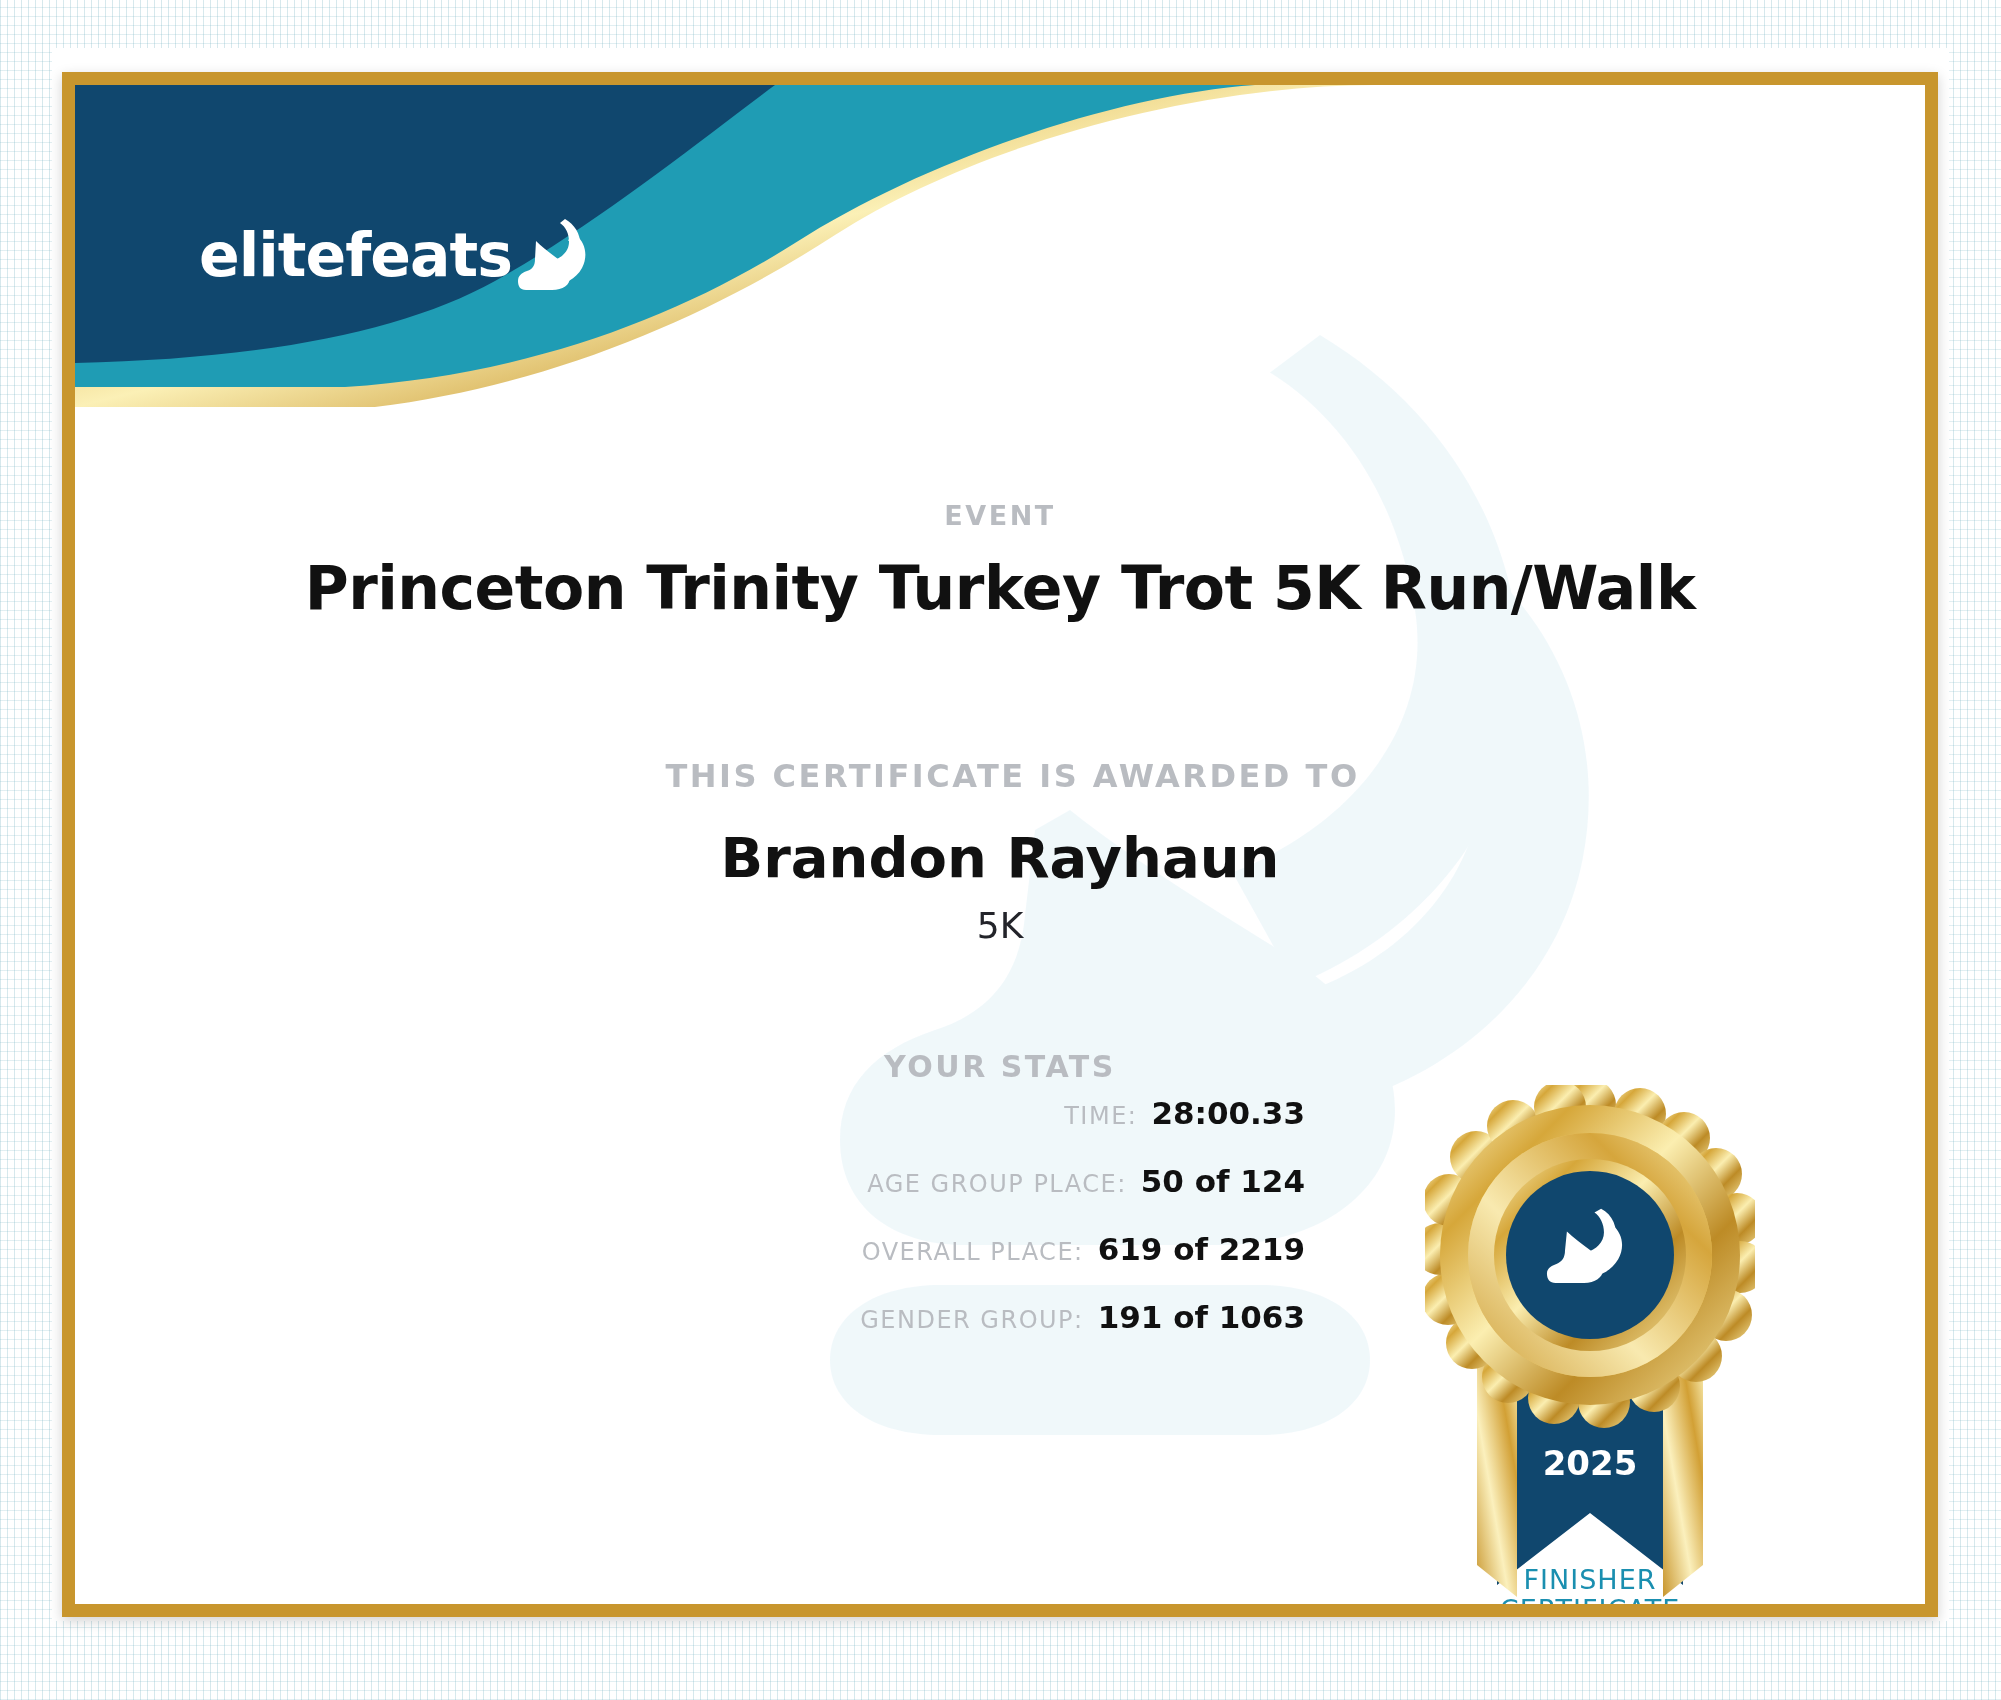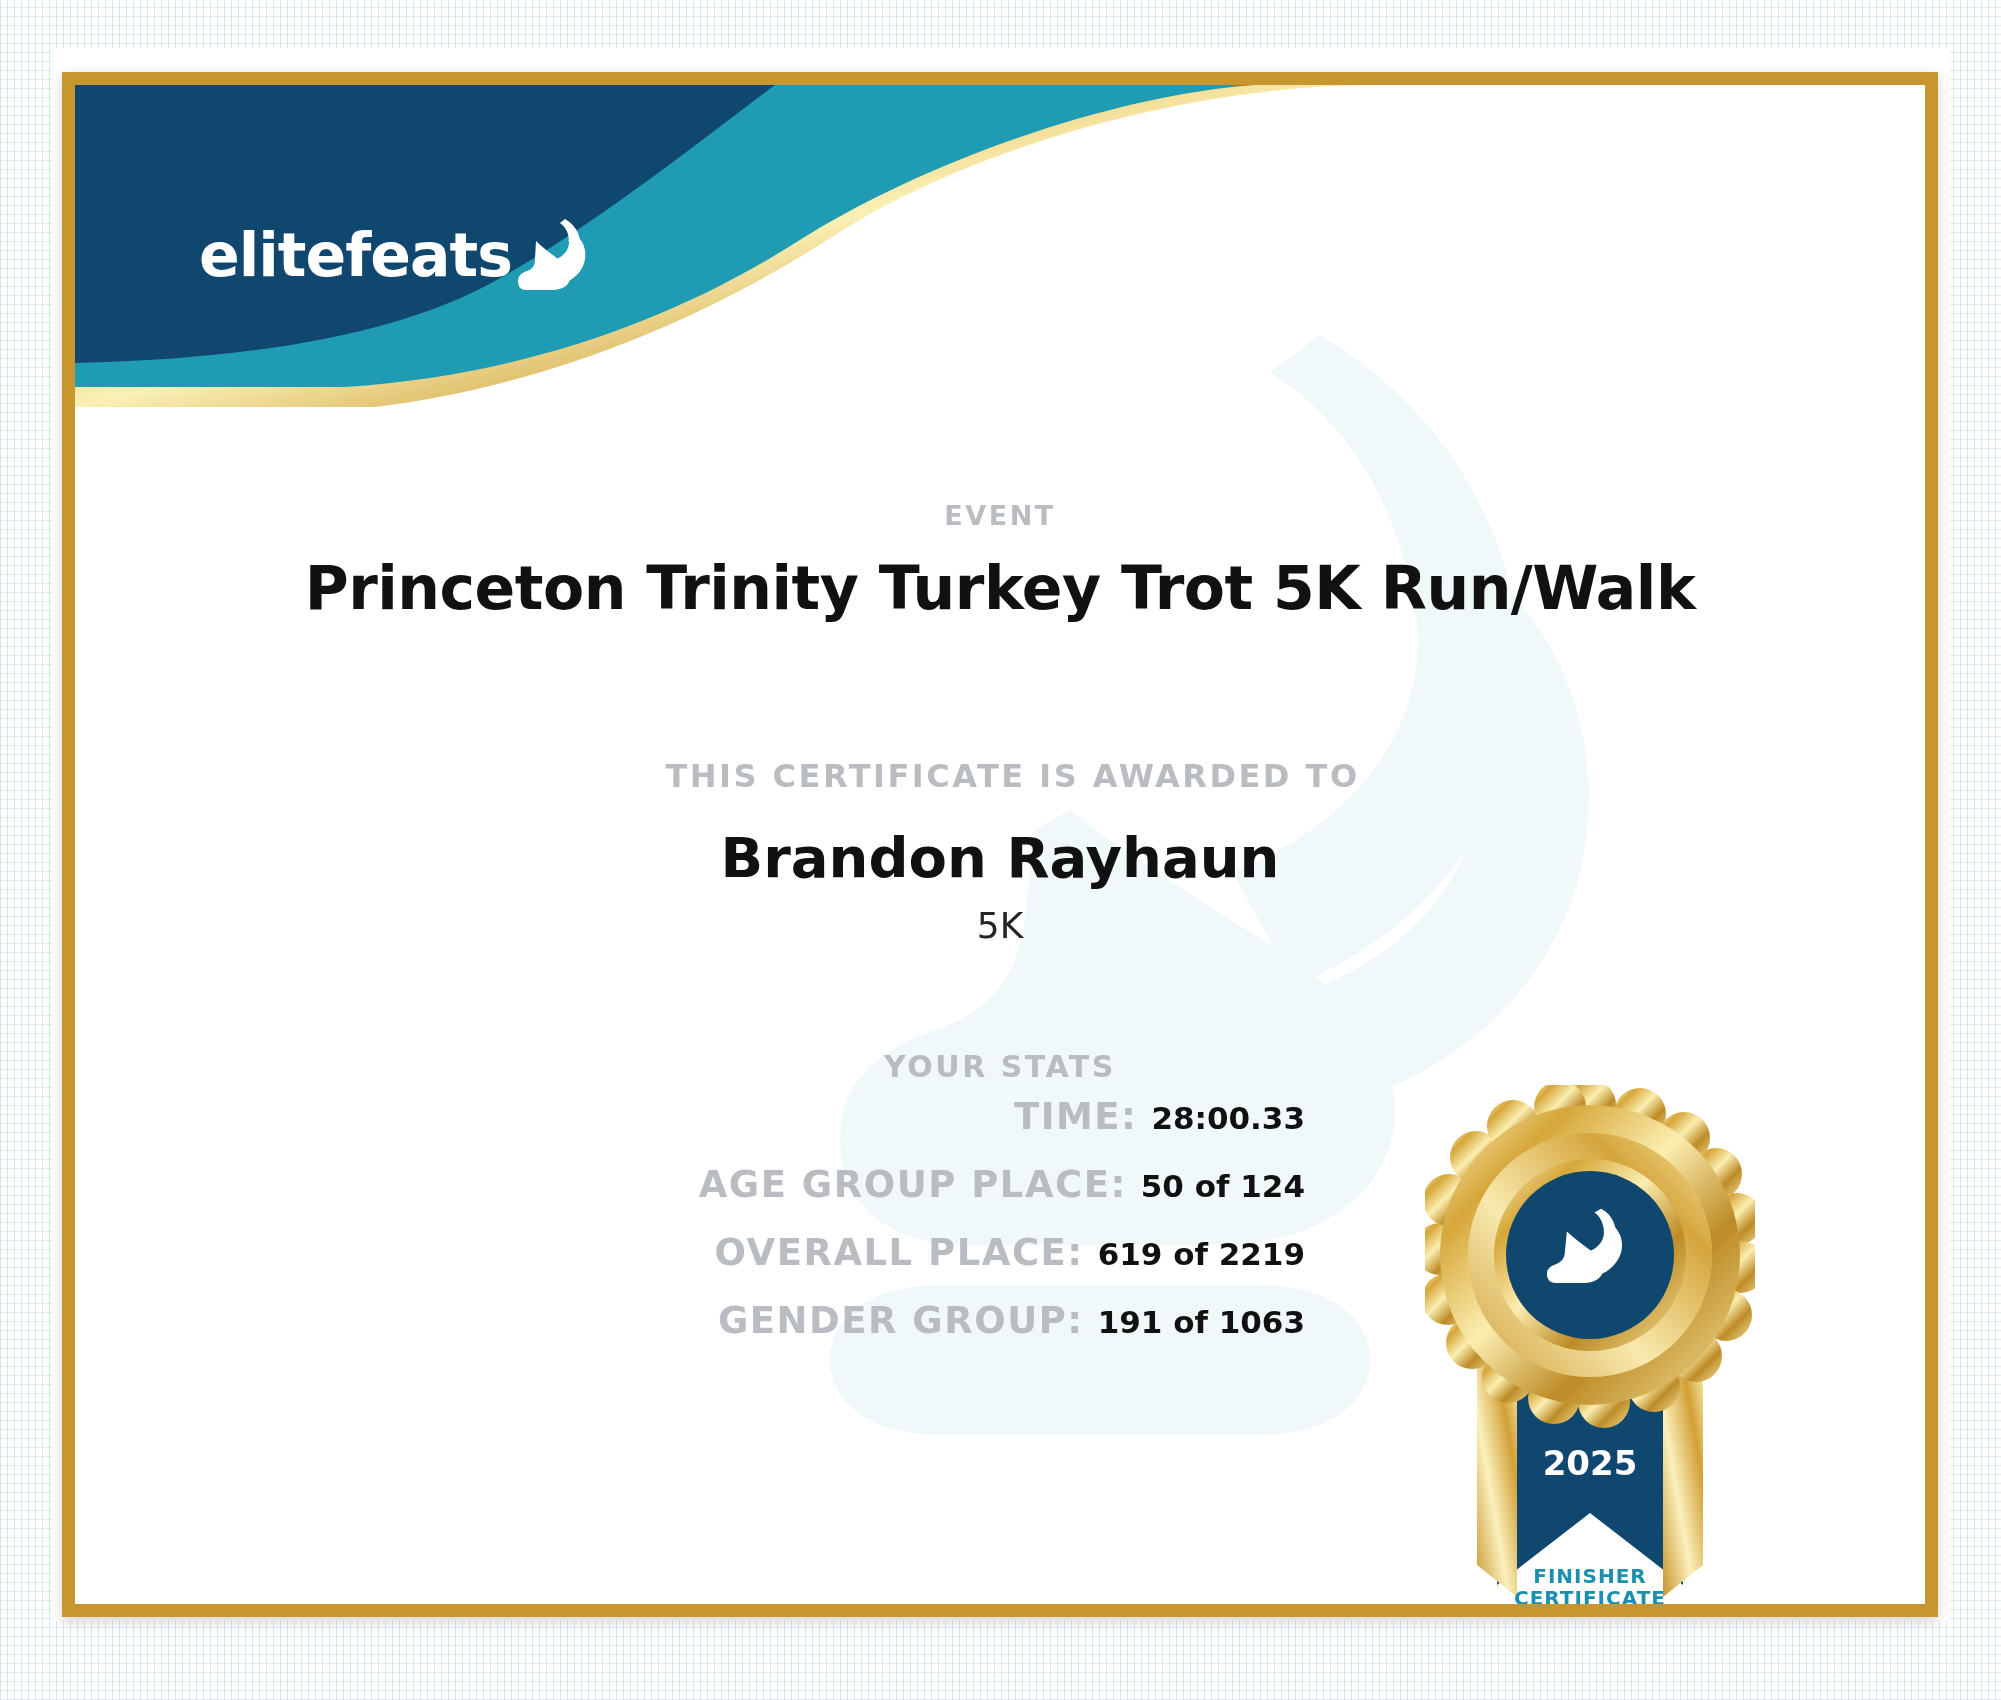--- a/index.html
+++ b/index.html
@@ -158,22 +158,22 @@
   }
   .stat-row {
     display: flex;
     align-items: baseline;
     justify-content: flex-end;
     margin-bottom: 24px;
     height: 44px;
   }
   .stat-key {
     color: #b9bcc1;
-    font-size: 37px;
-    font-weight: bold;
+    font-size: 24px;
+    font-weight: normal;
     letter-spacing: 1.5px;
     white-space: nowrap;
   }
   .stat-val {
     color: #111111;
     font-size: 31px;
     font-weight: bold;
     margin-left: 14px;
     white-space: nowrap;
   }
@@ -186,22 +186,22 @@
     width: 330px;
     height: 540px;
   }
   .medal-caption {
     position: absolute;
     right: 170px;
     top: 1480px;
     width: 330px;
     text-align: center;
     color: #1a8fb0;
-    font-size: 20px;
-    font-weight: bold;
+    font-size: 27px;
+    font-weight: normal;
     letter-spacing: 1px;
     line-height: 1.12;
   }
 </style>
 </head>
 <body>
 
 <div class="page">
 
   <div class="guilloche"></div>

